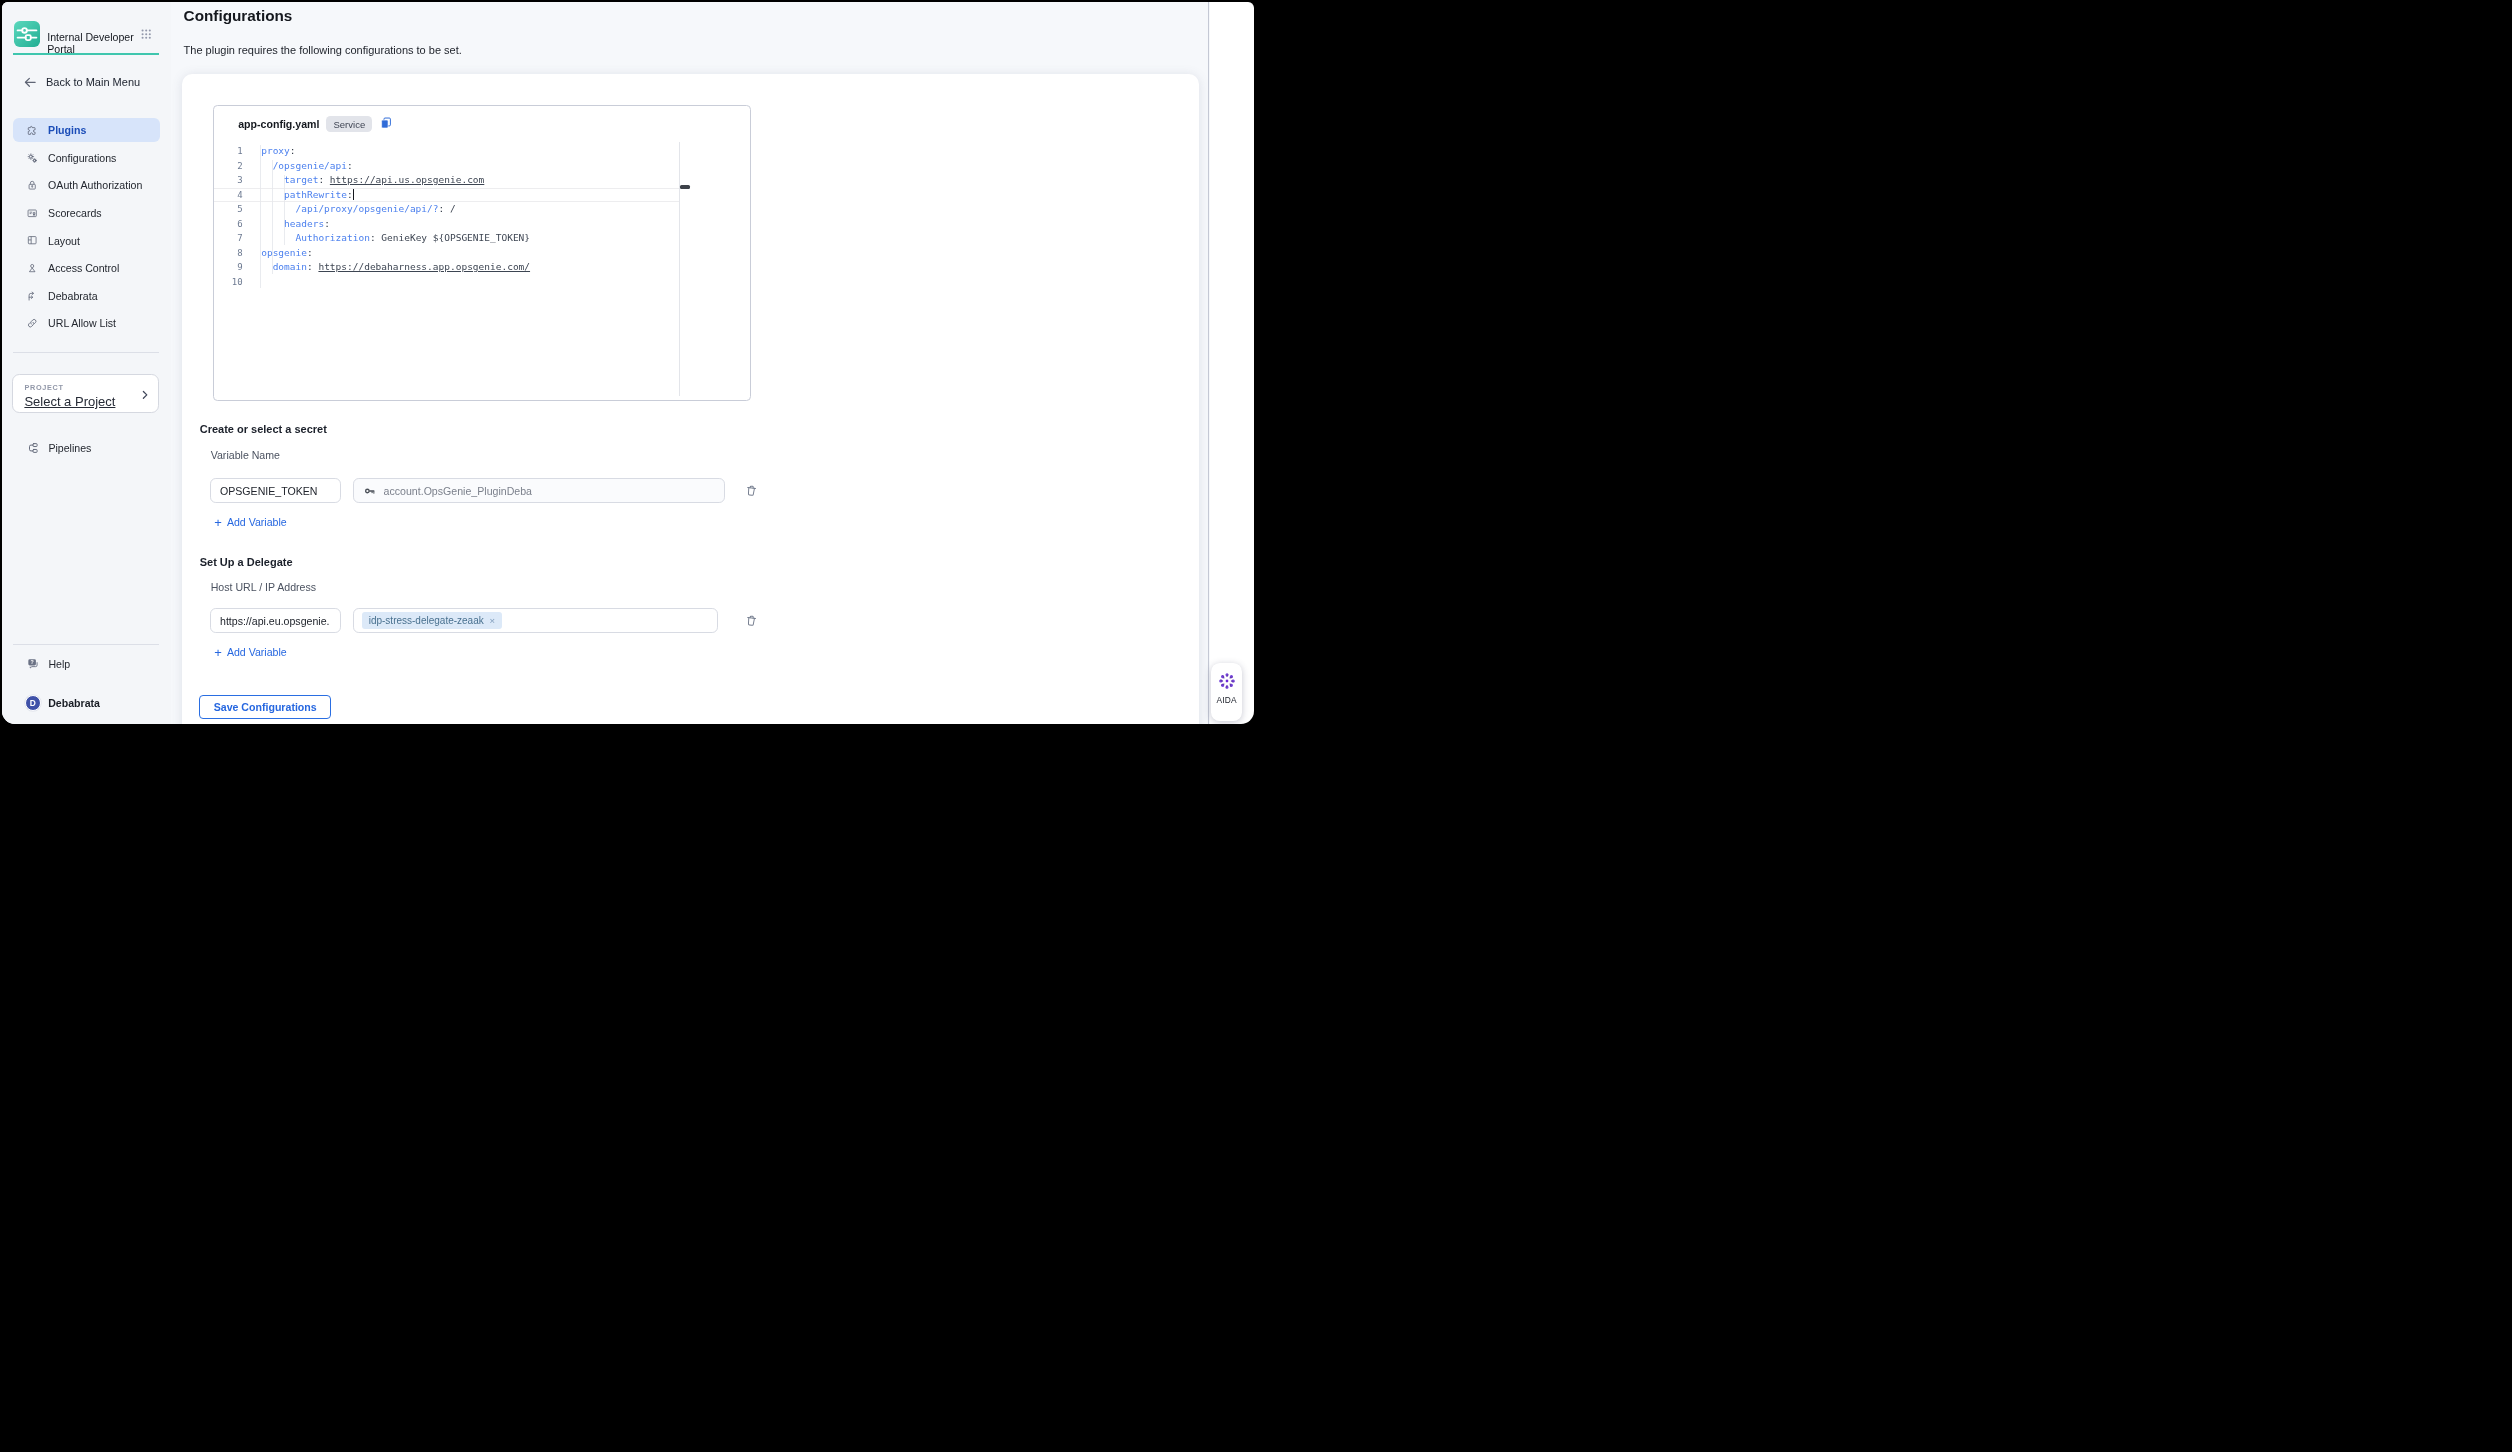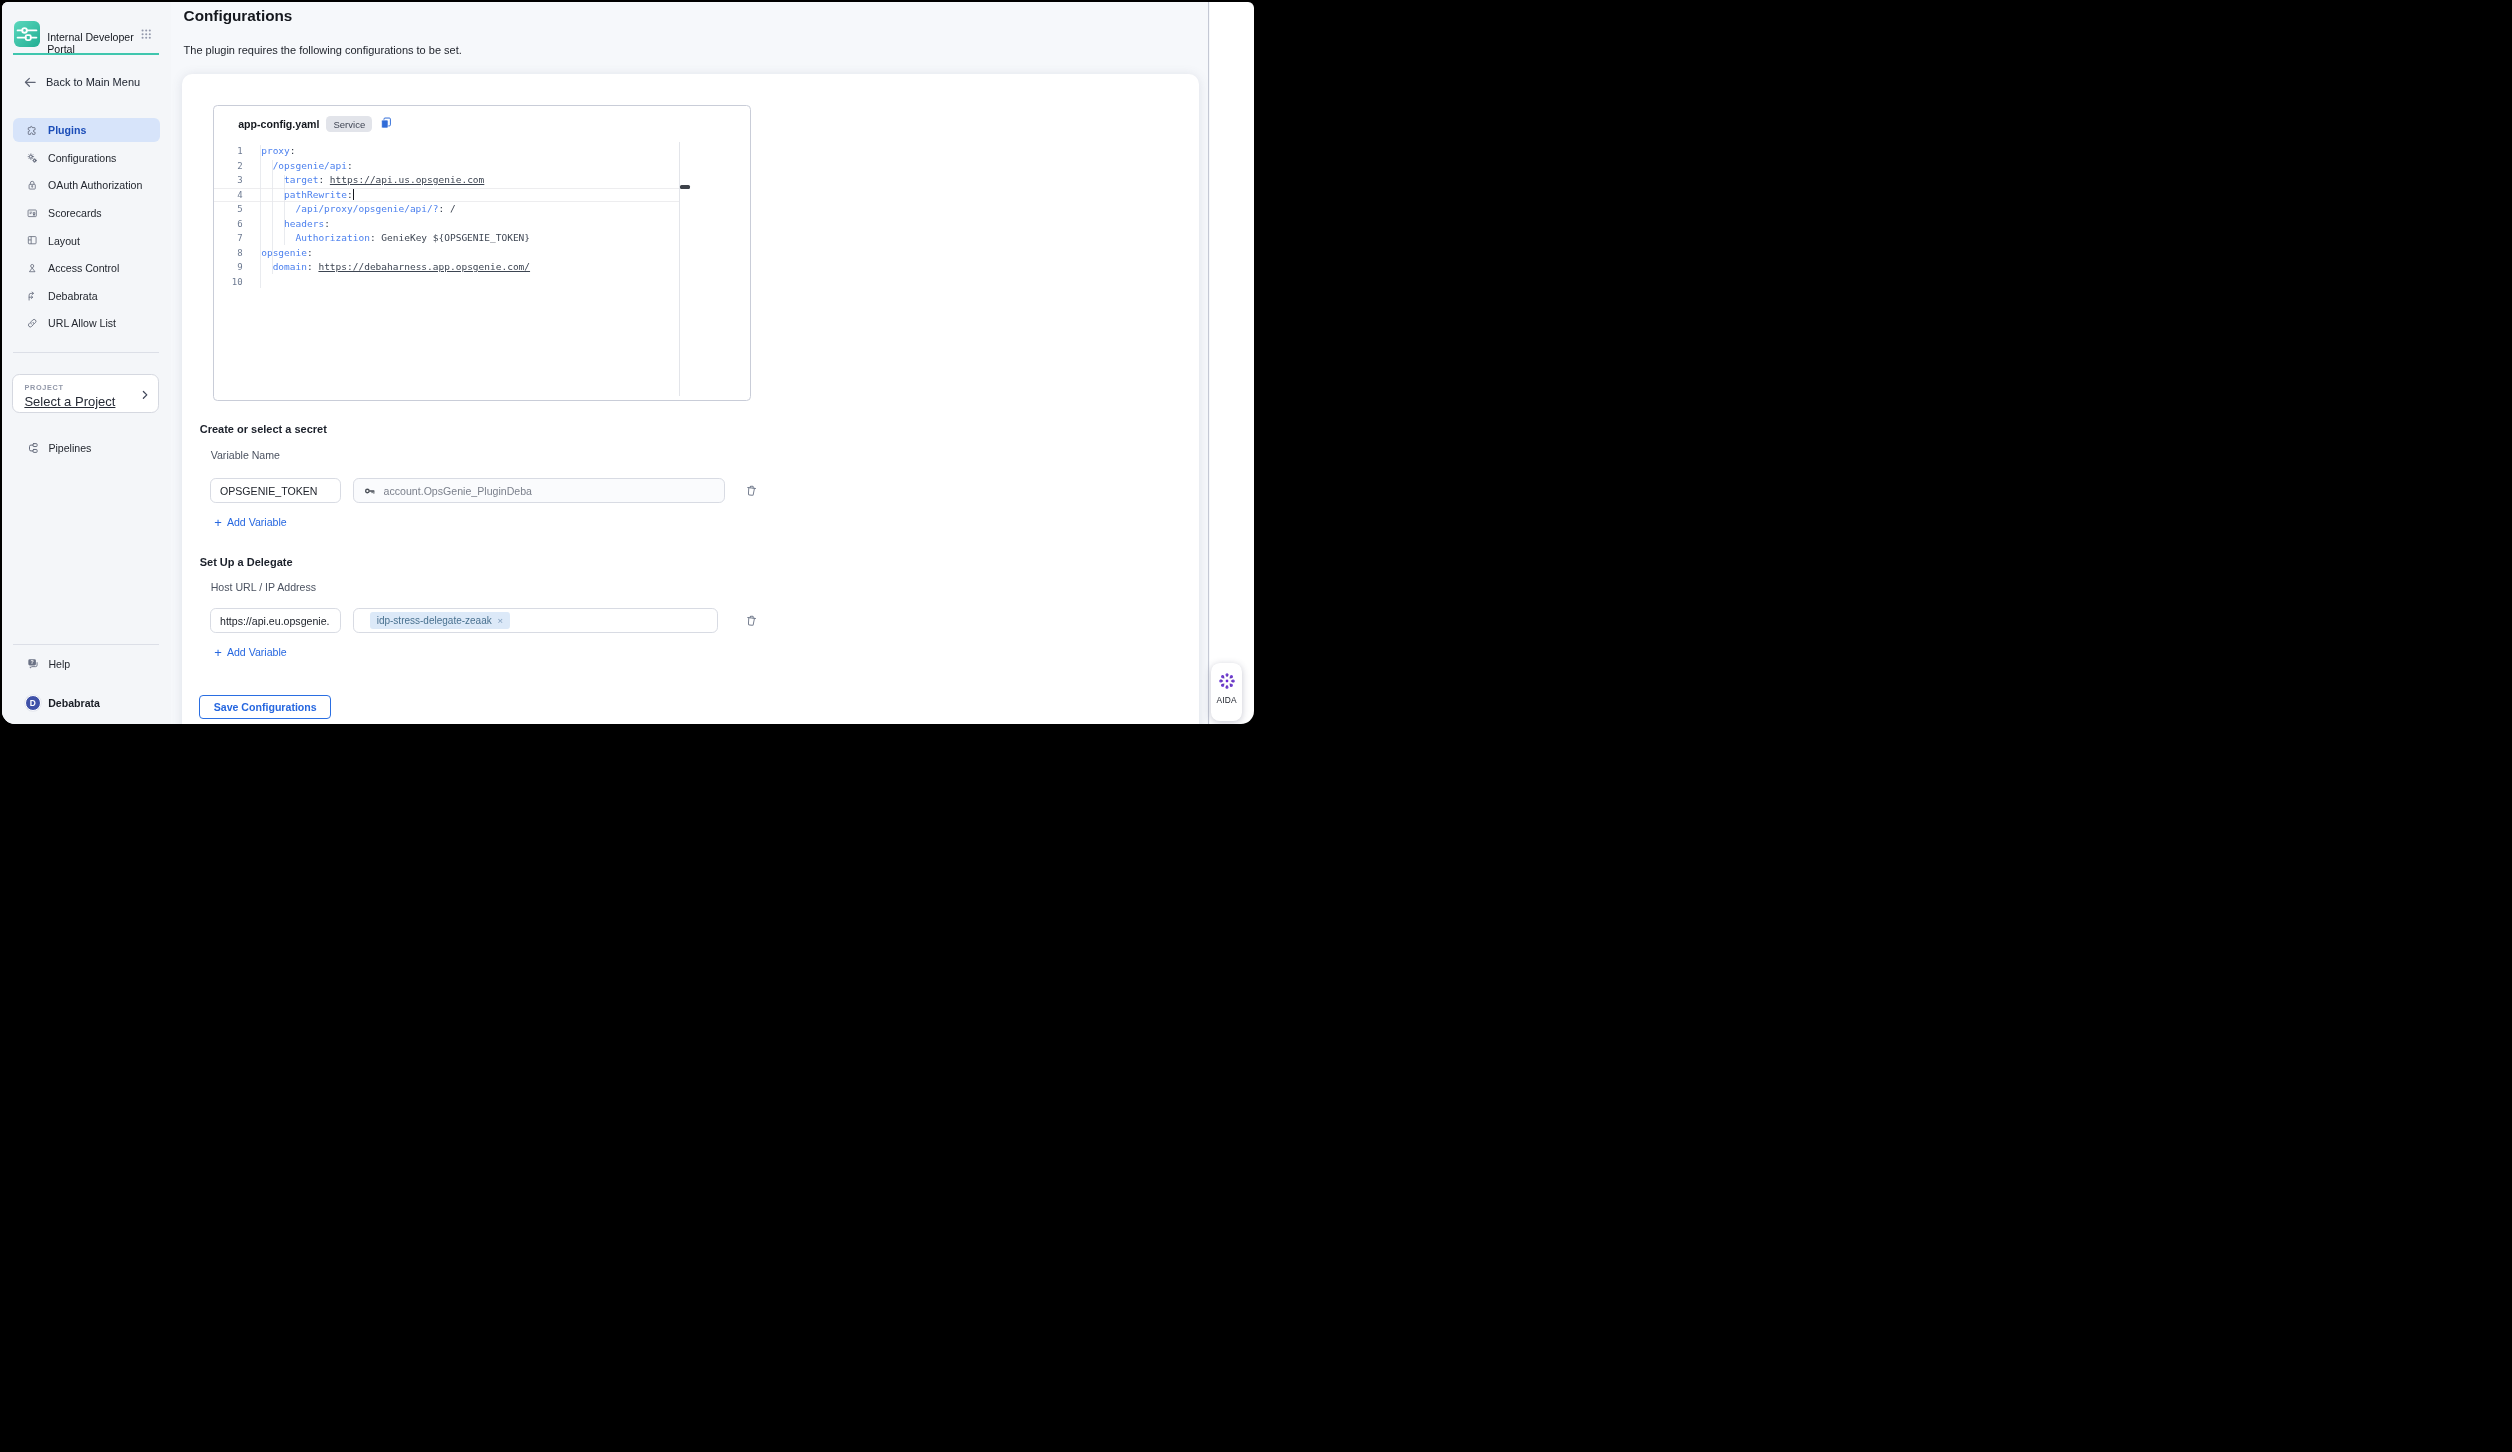--- a/index.html
+++ b/index.html
@@ -68,21 +68,21 @@
   
   .sec-h { position:absolute; left:17.5px; font-size:11px; font-weight:700; color:#1b202a; }
   .fld-l { position:absolute; left:28.5px; font-size:10.6px; color:#4b5260; }
   .txt-input { position:absolute; left:28px; width:131px; height:25px; border:0.7px solid #d8dbe3; border-radius:5.8px;
                background:#fff; font-family:inherit; font-size:10.6px; color:#21252d; padding:0 8.8px; outline:none; }
   .secret-field { position:absolute; left:171px; width:372px; height:25px; background:#fafbfd; border:0.7px solid #d8dbe3;
                   border-radius:5.8px; display:flex; align-items:center; padding:0 8.8px; gap:6.6px; cursor:pointer; }
   .secret-field .kic { width:14px; height:14px; flex:none; }
   .secret-field .sv { font-size:10.6px; color:#7c818c; }
   .tag-field { position:absolute; left:171px; width:365px; height:25px; background:#fff; border:0.7px solid #d8dbe3;
-               border-radius:5.8px; display:flex; align-items:center; padding:0 13px; }
+               border-radius:5.8px; display:flex; align-items:center; padding:0 5px; }
   .chip { background:#dce9f8; border-radius:2.9px; height:17.5px; padding:0 6.6px; display:flex; align-items:center;
           font-size:10px; color:#49718f; margin-left:2.9px; }
   .chip .x { margin-left:5.8px; color:#7f9cbb; font-size:9.5px; cursor:pointer; }
   .trash-btn { position:absolute; left:562px; width:14.6px; height:15.3px; cursor:pointer; }
   .addvar { position:absolute; left:32px; height:14.6px; display:flex; align-items:center; gap:5.1px; cursor:pointer;
             color:#2667e0; font-size:10.6px; }
   .addvar .pl { font-size:13px; font-weight:400; line-height:13px; }
   .save-btn { position:absolute; left:17px; top:621px; width:132px; height:23.4px; background:#fff;
               border:1.1px solid #2a6ee2; border-radius:4px; color:#2667e0; font-family:inherit;
               font-size:10.6px; font-weight:700; cursor:pointer; }

